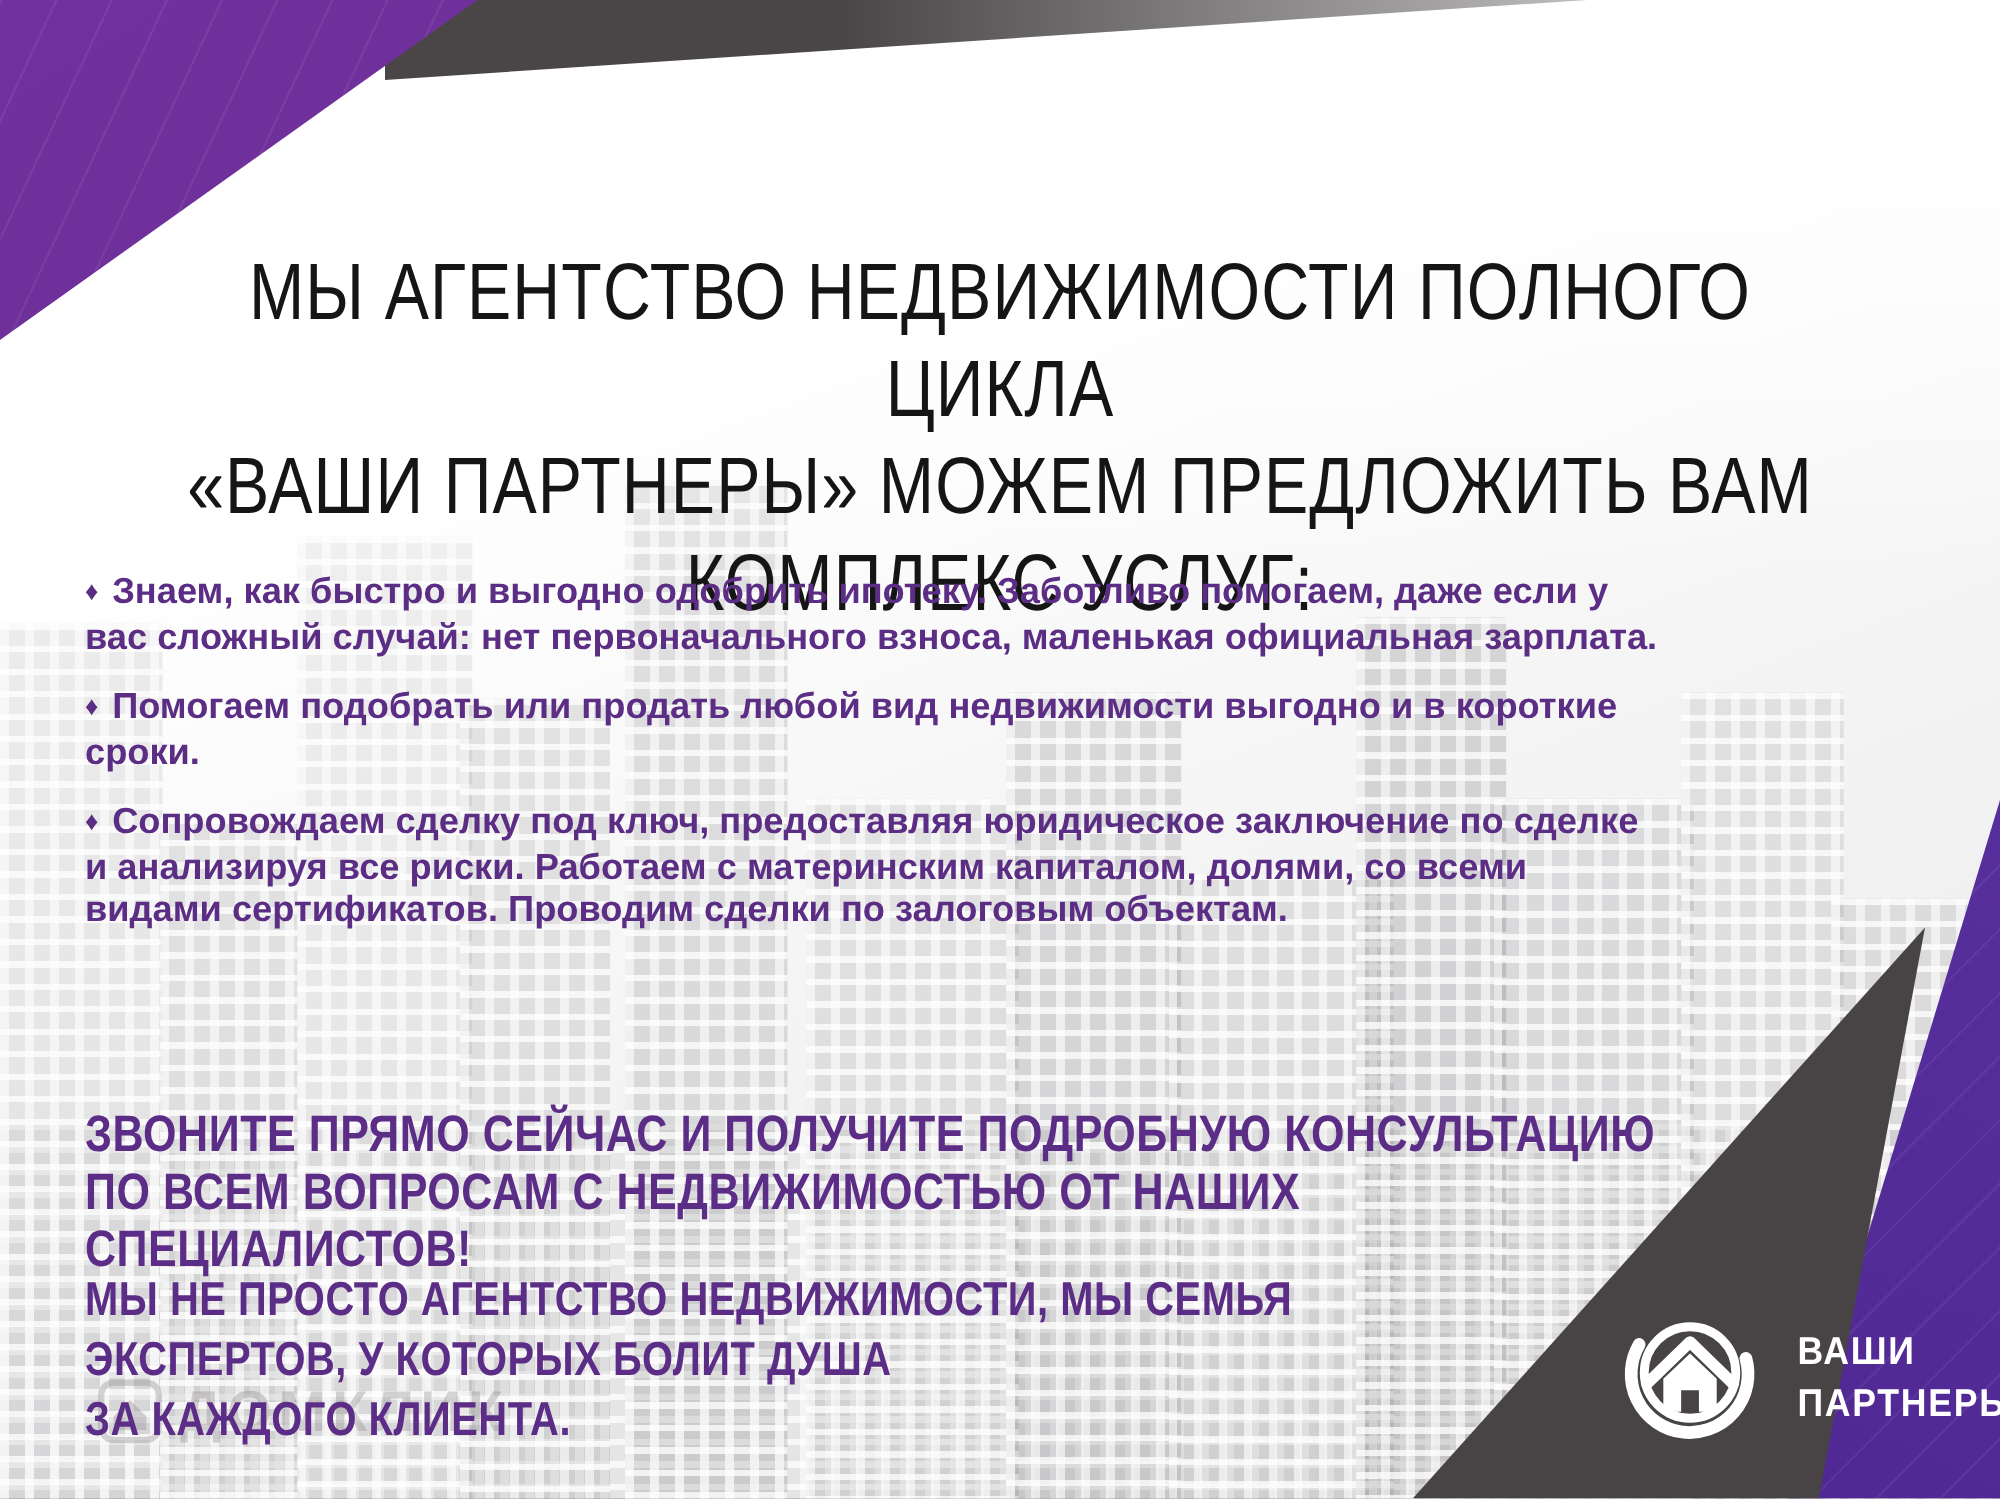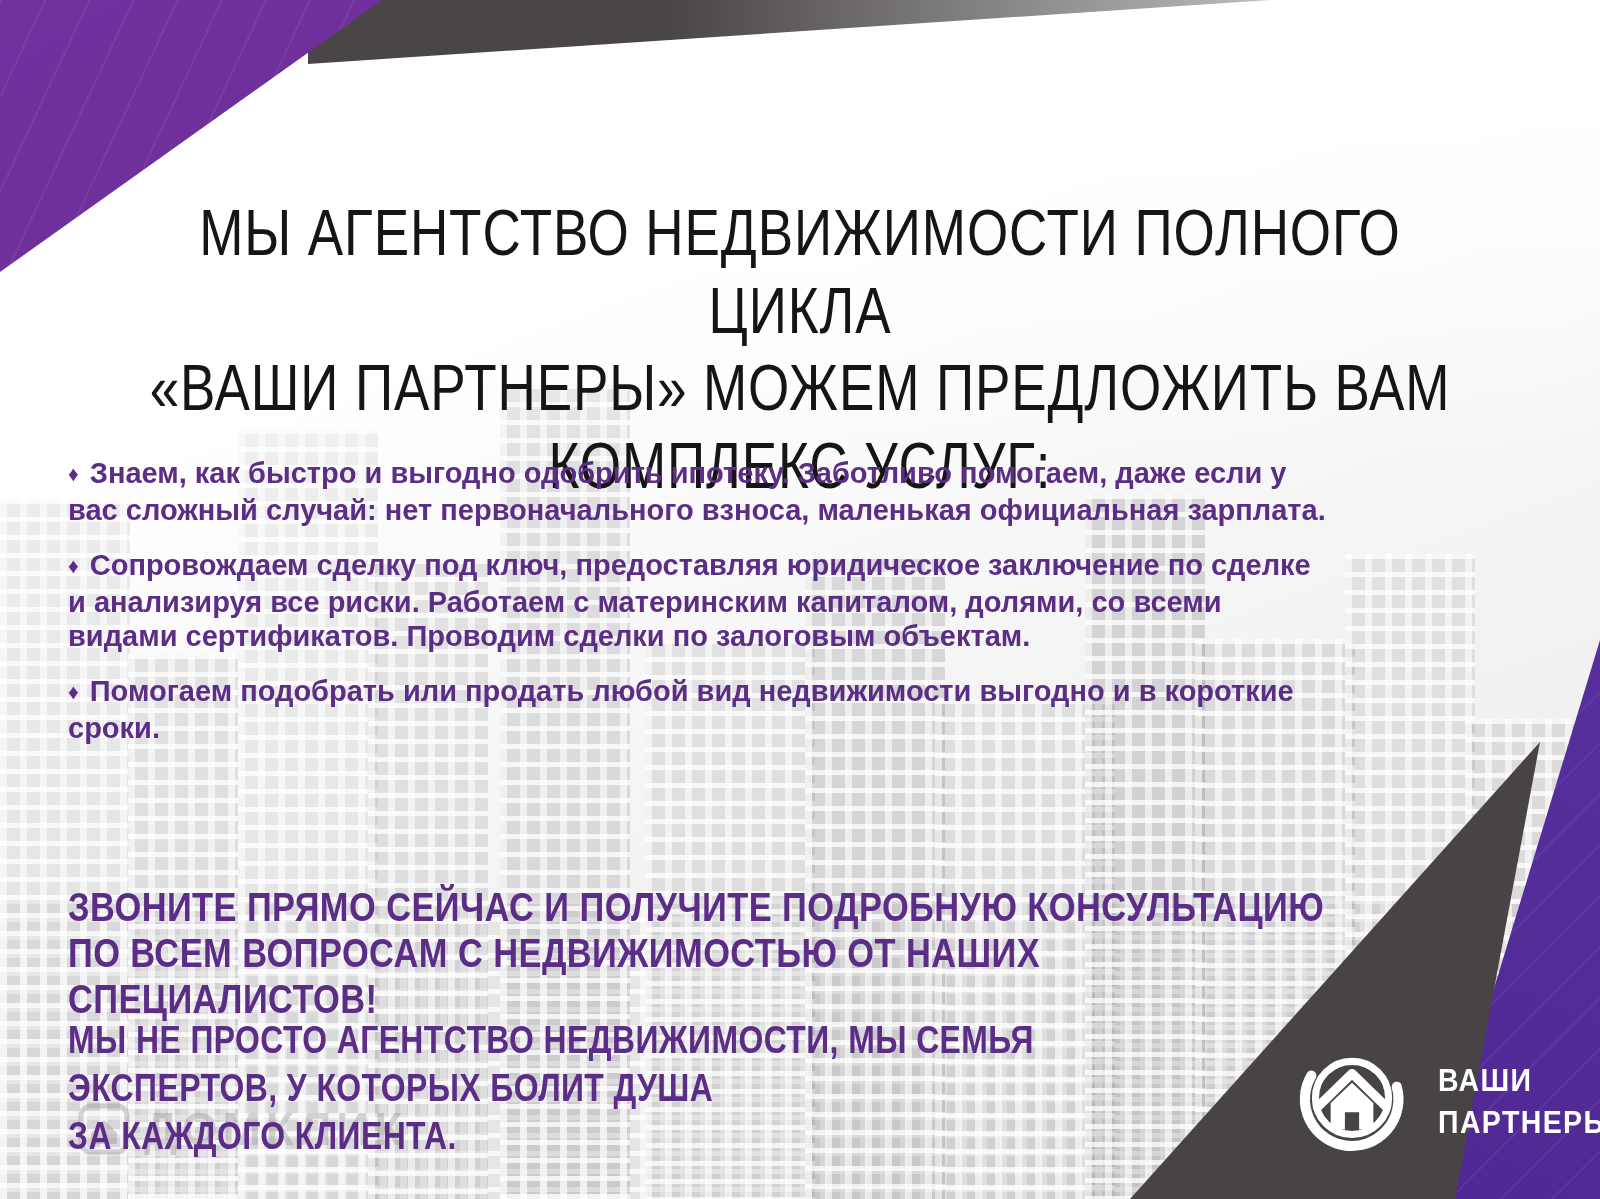--- a/index.html
+++ b/index.html
@@ -111,25 +111,25 @@
   <div class="shape bottom-purple"></div>
   <div class="shape bottom-gray"></div>
 
   <h1 class="heading">МЫ АГЕНТСТВО НЕДВИЖИМОСТИ ПОЛНОГО ЦИКЛА
 «ВАШИ ПАРТНЕРЫ» МОЖЕМ ПРЕДЛОЖИТЬ ВАМ
 КОМПЛЕКС УСЛУГ:</h1>
 
   <div class="bullets">
     <p class="bullet"><span class="dia">♦</span><span class="bt">Знаем, как быстро и выгодно одобрить ипотеку. Заботливо помогаем, даже если у
 вас сложный случай: нет первоначального взноса, маленькая официальная зарплата.</span></p>
+    <p class="bullet"><span class="dia">♦</span><span class="bt">Помогаем подобрать или продать любой вид недвижимости выгодно и в короткие
+сроки.</span></p>
     <p class="bullet"><span class="dia">♦</span><span class="bt">Сопровождаем сделку под ключ, предоставляя юридическое заключение по сделке
 и анализируя все риски. Работаем с материнским капиталом, долями, со всеми
 видами сертификатов. Проводим сделки по залоговым объектам.</span></p>
-    <p class="bullet"><span class="dia">♦</span><span class="bt">Помогаем подобрать или продать любой вид недвижимости выгодно и в короткие
-сроки.</span></p>
   </div>
 
   <div class="deco cta">ЗВОНИТЕ ПРЯМО СЕЙЧАС И ПОЛУЧИТЕ ПОДРОБНУЮ КОНСУЛЬТАЦИЮ
 ПО ВСЕМ ВОПРОСАМ С НЕДВИЖИМОСТЬЮ ОТ НАШИХ СПЕЦИАЛИСТОВ!</div>
 
   <div class="deco closing">МЫ НЕ ПРОСТО АГЕНТСТВО НЕДВИЖИМОСТИ, МЫ СЕМЬЯ
 ЭКСПЕРТОВ, У КОТОРЫХ БОЛИТ ДУША
 ЗА КАЖДОГО КЛИЕНТА.</div>
 
   <div class="brand">

